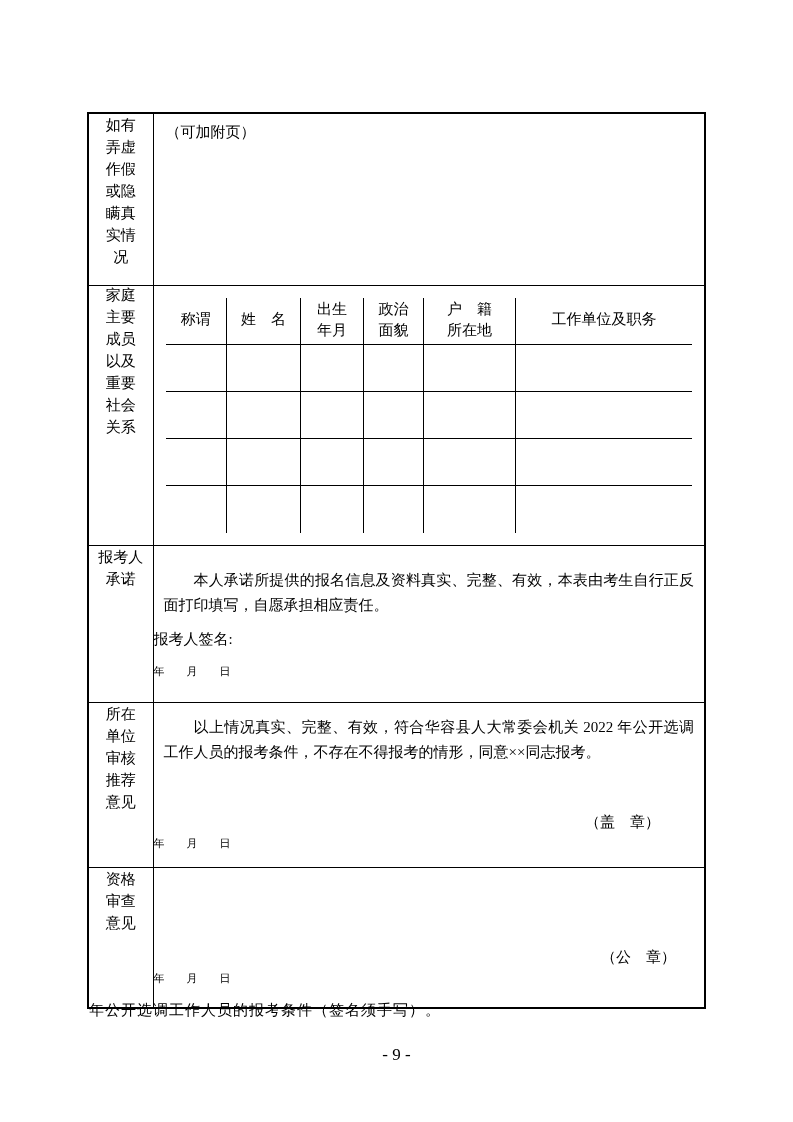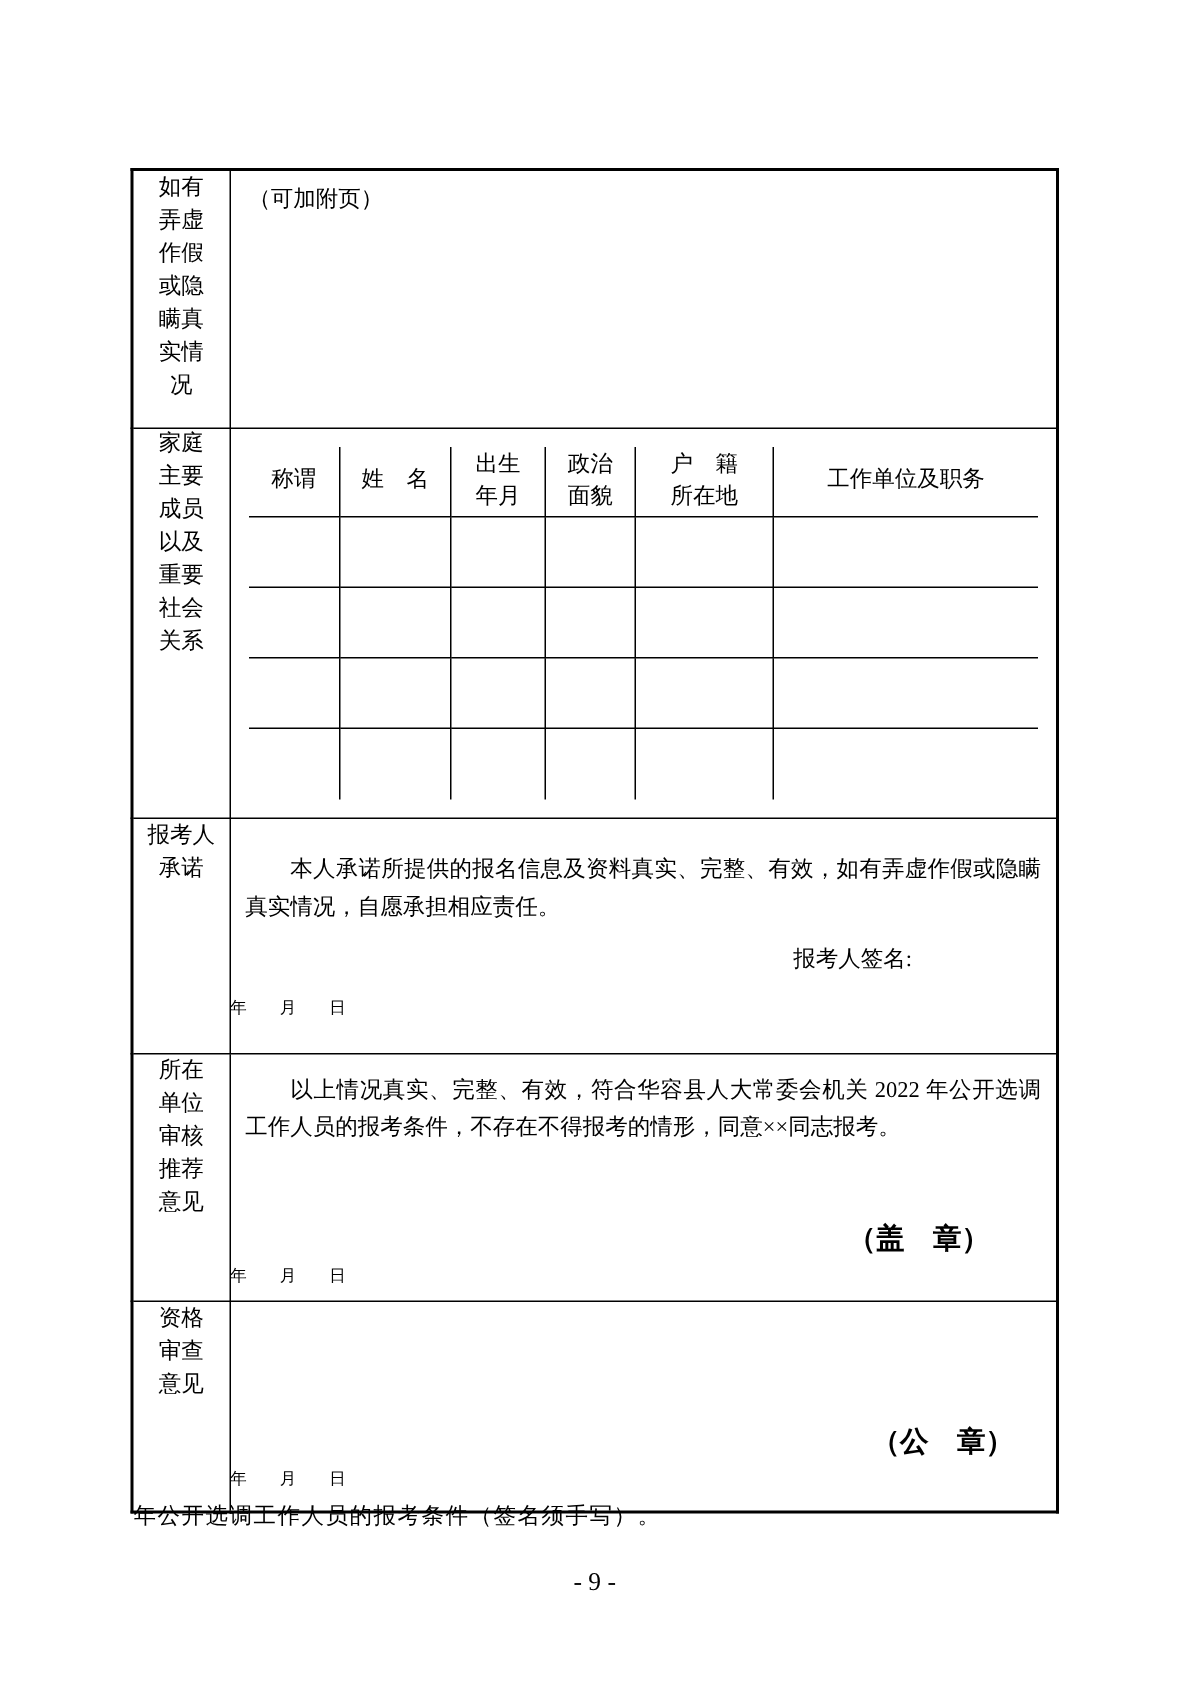--- a/index.html
+++ b/index.html
@@ -56,22 +56,22 @@
   }
   table.family td { height:47px; }
 
   
   .para {
     margin:22px 10px 0 10px;
     text-indent:2em; line-height:25px; font-size:15px;
     text-align:justify;
   }
   .row-unit .para { margin-top:12px; }
-  .sign-line { text-align:right; padding-right:96px; margin-top:12px; font-size:15px; }
-  .seal-line { text-align:right; font-size:19px;font-weight:bold; }
+  .sign-line { text-align:left; padding-right:68px; margin-top:12px; font-size:15px; }
+  .seal-line { text-align:right; font-size:15px; }
   .date-line { text-align:left; font-size:11px; }
   .row-commitment .date-line { margin-top:15px; padding-right:14px; }
   .row-unit .seal-line { margin-top:48px; padding-right:44px; }
   .row-unit .date-line { margin-top:4px; padding-right:24px; }
   .row-qualify .seal-line { margin-top:80px; padding-right:28px; }
   .row-qualify .date-line { margin-top:4px; padding-right:22px; }
 
   
   .footnote {
     position:absolute; left:89px; top:1001px;
@@ -165,21 +165,21 @@
               </tbody>
           </table>
         </td>
       </tr>
 
       <tr class="row-commitment">
         <td class="label-cell">
           <span class="vlabel w3">报考人承诺</span>
         </td>
         <td>
-          <div class="para">本人承诺所提供的报名信息及资料真实、完整、有效，如有弄虚作假或隐瞒真实情况，自愿承担相应责任。</div>
+          <div class="para">本人承诺所提供的报名信息及资料真实、完整、有效，本表由考生自行正反面打印填写，自愿承担相应责任。</div>
           <div class="sign-line">报考人签名:</div>
           <div class="date-line">年　　月　　日</div>
         </td>
       </tr>
 
       <tr class="row-unit">
         <td class="label-cell">
           <span class="vlabel w2">所在单位审核推荐意见</span>
         </td>
         <td>

